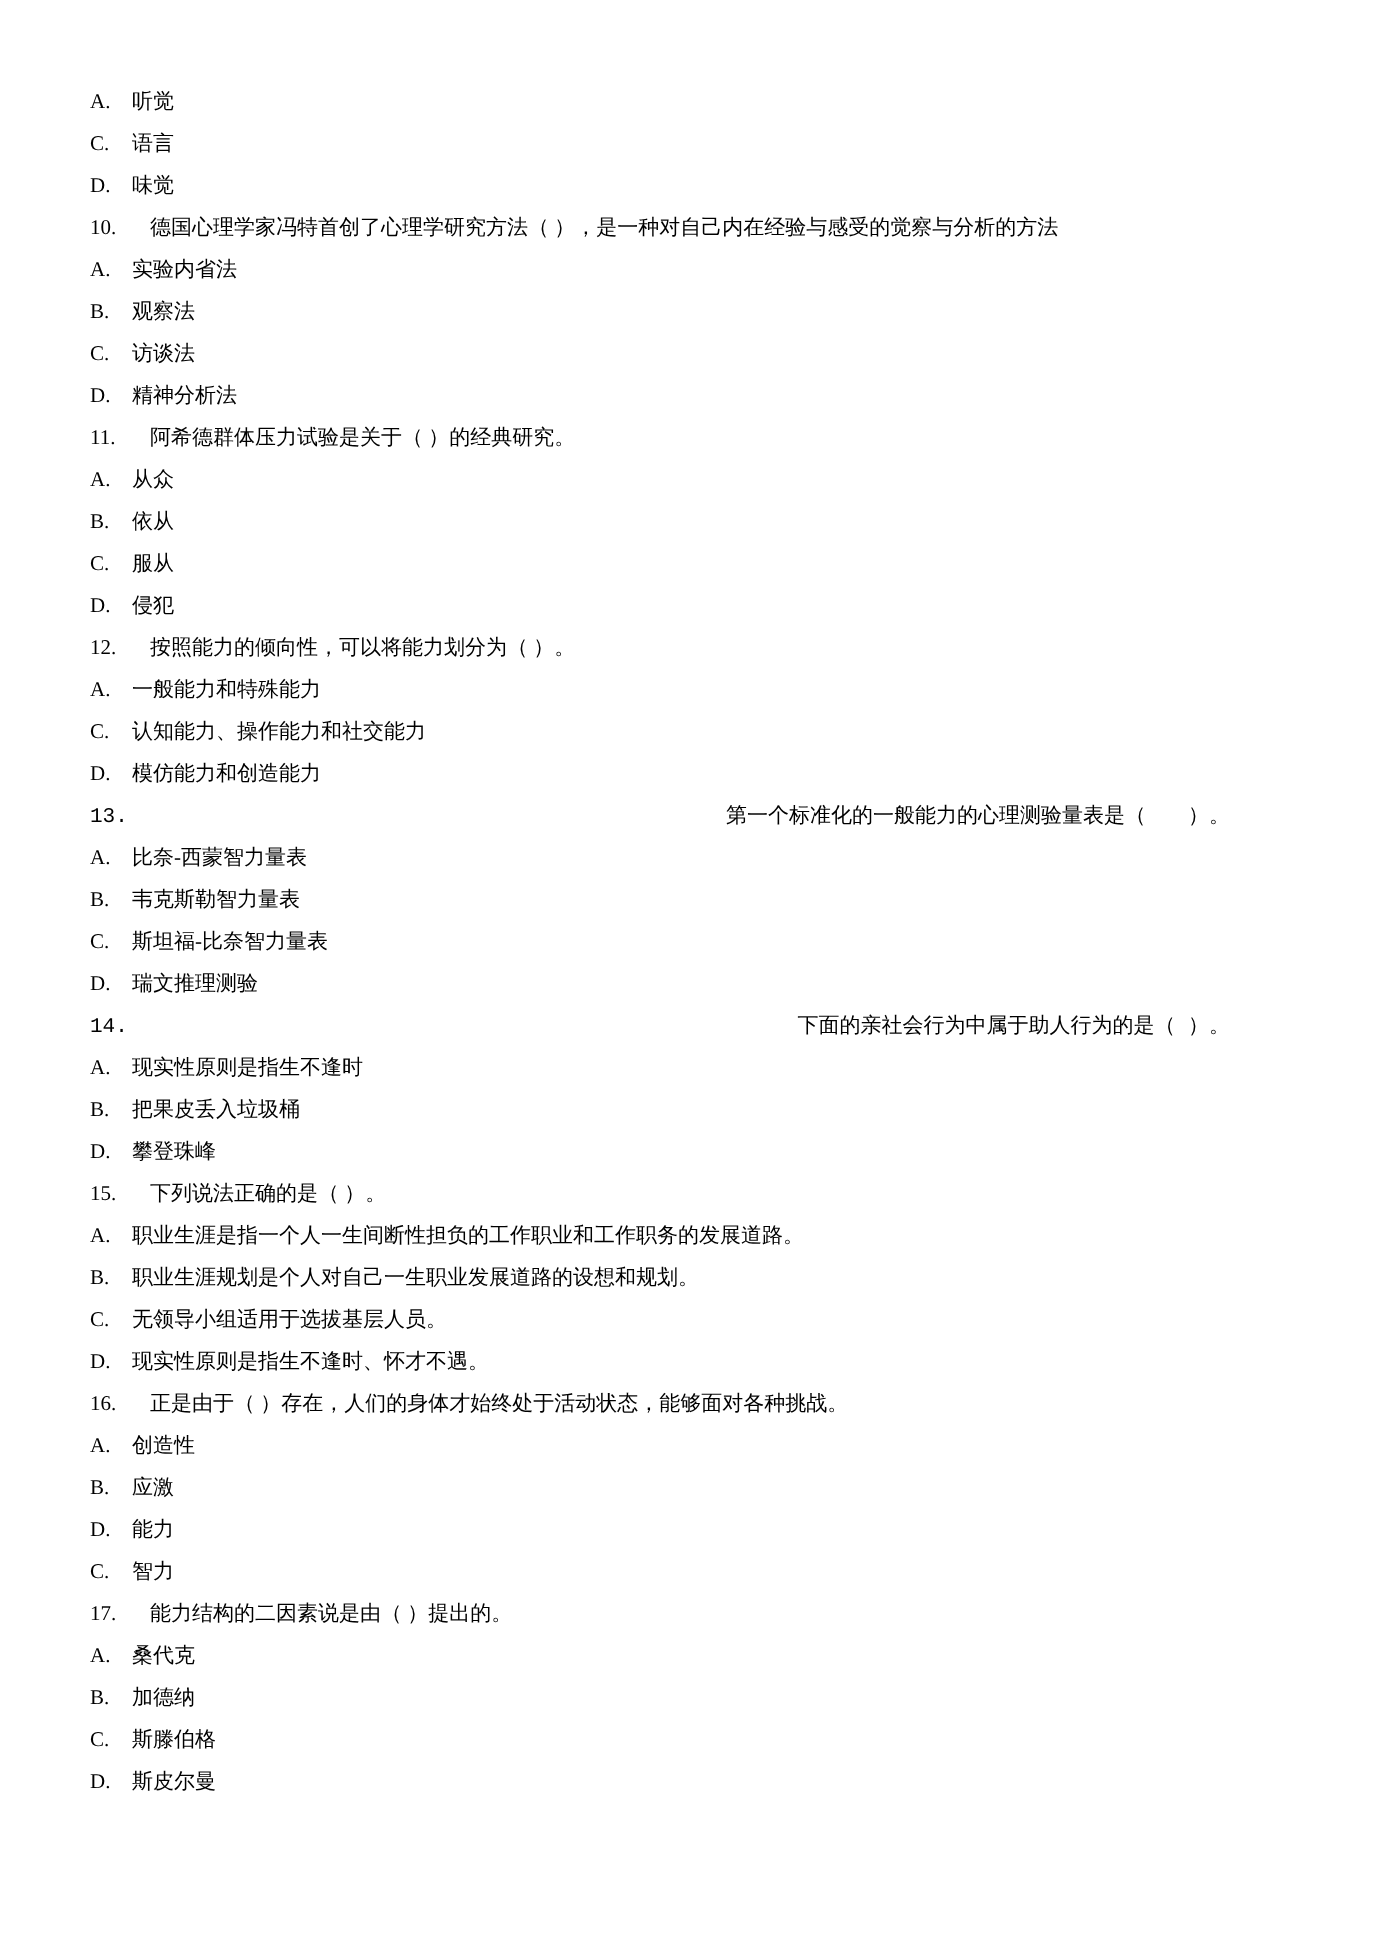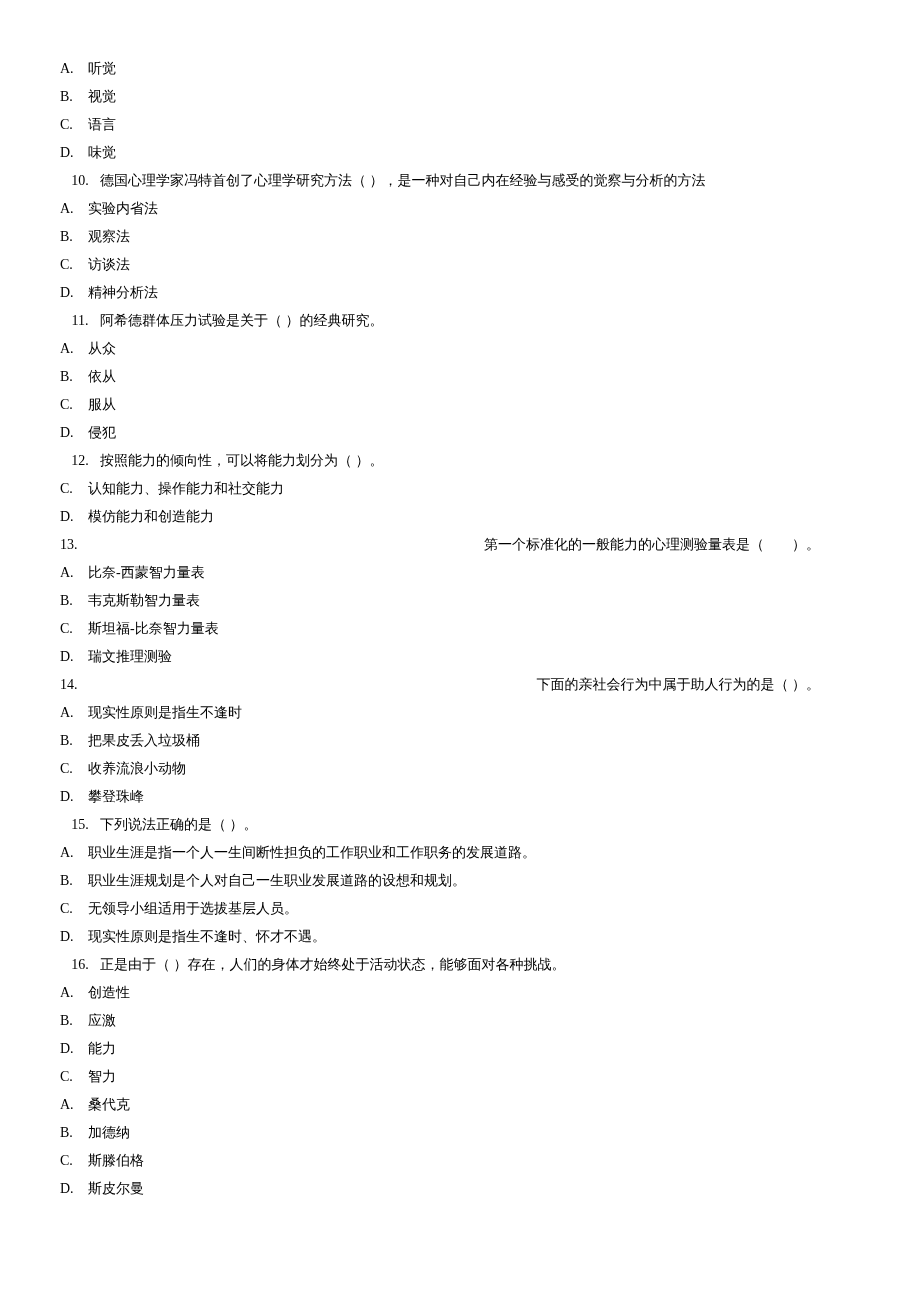--- a/index.html
+++ b/index.html
@@ -20,77 +20,77 @@
       display: block;
       white-space: pre-wrap;
     }
     .option-label {
       display: inline-block;
       width: 28px;
     }
     .question-num {
       display: inline-block;
       width: 40px;
-      text-align: center;
     }
     .centered-question {
       display: flex;
+      font-family: Liberation Mono, monospace;
     }
     .centered-question .num {
       flex-shrink: 0;
       width: 40px;
     }
     .centered-question .text {
       flex: 1;
       text-align: center;
       padding-right: 40px;
     }
     .q13 .text, .q14 .text {
       padding-left: 280px;
       text-align: right;
     }
   </style>
 </head>
 <body>
 
 <div id="content">
     <div class="line"><span class="option-label">A.</span><span>听觉</span></div>
-    <div class="line"><span class="option-label">B.</span><span>视觉</span></div>
     <div class="line"><span class="option-label">C.</span><span>语言</span></div>
     <div class="line"><span class="option-label">D.</span><span>味觉</span></div>
     <div class="line"><span class="question-num">10.</span><span>德国心理学家冯特首创了心理学研究方法（ ），是一种对自己内在经验与感受的觉察与分析的方法</span></div>
     <div class="line"><span class="option-label">A.</span><span>实验内省法</span></div>
     <div class="line"><span class="option-label">B.</span><span>观察法</span></div>
     <div class="line"><span class="option-label">C.</span><span>访谈法</span></div>
     <div class="line"><span class="option-label">D.</span><span>精神分析法</span></div>
     <div class="line"><span class="question-num">11.</span><span>阿希德群体压力试验是关于（ ）的经典研究。</span></div>
     <div class="line"><span class="option-label">A.</span><span>从众</span></div>
     <div class="line"><span class="option-label">B.</span><span>依从</span></div>
     <div class="line"><span class="option-label">C.</span><span>服从</span></div>
     <div class="line"><span class="option-label">D.</span><span>侵犯</span></div>
     <div class="line"><span class="question-num">12.</span><span>按照能力的倾向性，可以将能力划分为（ ）。</span></div>
+    <div class="line"><span class="option-label">A.</span><span>一般能力和特殊能力</span></div>
     <div class="line"><span class="option-label">C.</span><span>认知能力、操作能力和社交能力</span></div>
     <div class="line"><span class="option-label">D.</span><span>模仿能力和创造能力</span></div>
     <div class="line centered-question q13"><span class="num">13.</span><span class="text">第一个标准化的一般能力的心理测验量表是（　　）。</span></div>
     <div class="line"><span class="option-label">A.</span><span>比奈-西蒙智力量表</span></div>
     <div class="line"><span class="option-label">B.</span><span>韦克斯勒智力量表</span></div>
     <div class="line"><span class="option-label">C.</span><span>斯坦福-比奈智力量表</span></div>
     <div class="line"><span class="option-label">D.</span><span>瑞文推理测验</span></div>
     <div class="line centered-question q14"><span class="num">14.</span><span class="text">下面的亲社会行为中属于助人行为的是（ ）。</span></div>
     <div class="line"><span class="option-label">A.</span><span>现实性原则是指生不逢时</span></div>
     <div class="line"><span class="option-label">B.</span><span>把果皮丢入垃圾桶</span></div>
-    <div class="line"><span class="option-label">C.</span><span>收养流浪小动物</span></div>
     <div class="line"><span class="option-label">D.</span><span>攀登珠峰</span></div>
     <div class="line"><span class="question-num">15.</span><span>下列说法正确的是（ ）。</span></div>
     <div class="line"><span class="option-label">A.</span><span>职业生涯是指一个人一生间断性担负的工作职业和工作职务的发展道路。</span></div>
     <div class="line"><span class="option-label">B.</span><span>职业生涯规划是个人对自己一生职业发展道路的设想和规划。</span></div>
     <div class="line"><span class="option-label">C.</span><span>无领导小组适用于选拔基层人员。</span></div>
     <div class="line"><span class="option-label">D.</span><span>现实性原则是指生不逢时、怀才不遇。</span></div>
     <div class="line"><span class="question-num">16.</span><span>正是由于（ ）存在，人们的身体才始终处于活动状态，能够面对各种挑战。</span></div>
     <div class="line"><span class="option-label">A.</span><span>创造性</span></div>
     <div class="line"><span class="option-label">B.</span><span>应激</span></div>
     <div class="line"><span class="option-label">D.</span><span>能力</span></div>
     <div class="line"><span class="option-label">C.</span><span>智力</span></div>
+    <div class="line"><span class="question-num">17.</span><span>能力结构的二因素说是由（ ）提出的。</span></div>
     <div class="line"><span class="option-label">A.</span><span>桑代克</span></div>
     <div class="line"><span class="option-label">B.</span><span>加德纳</span></div>
     <div class="line"><span class="option-label">C.</span><span>斯滕伯格</span></div>
     <div class="line"><span class="option-label">D.</span><span>斯皮尔曼</span></div>
   </div>
 
 </body></html>

